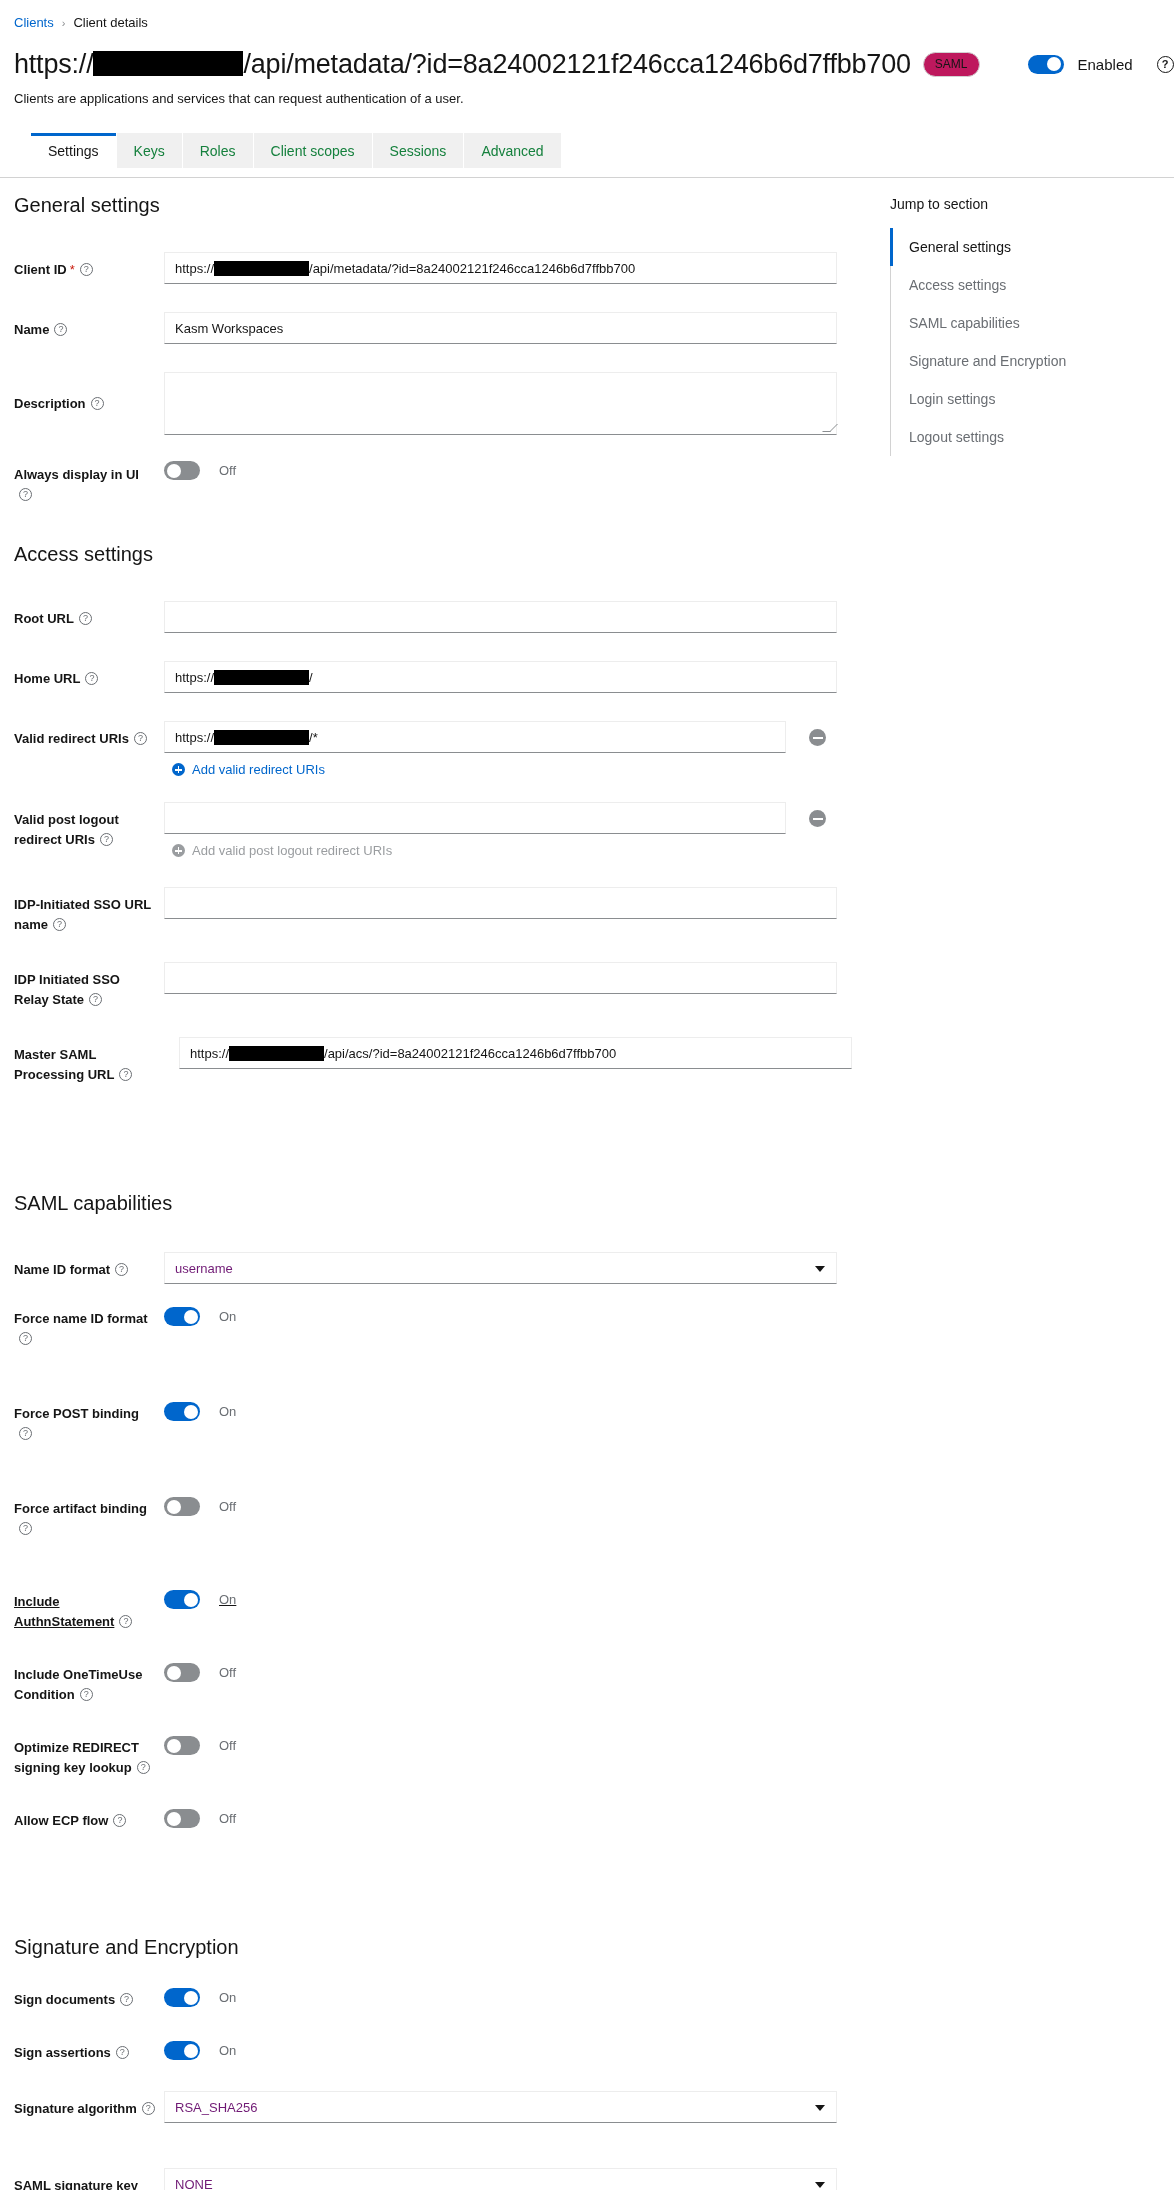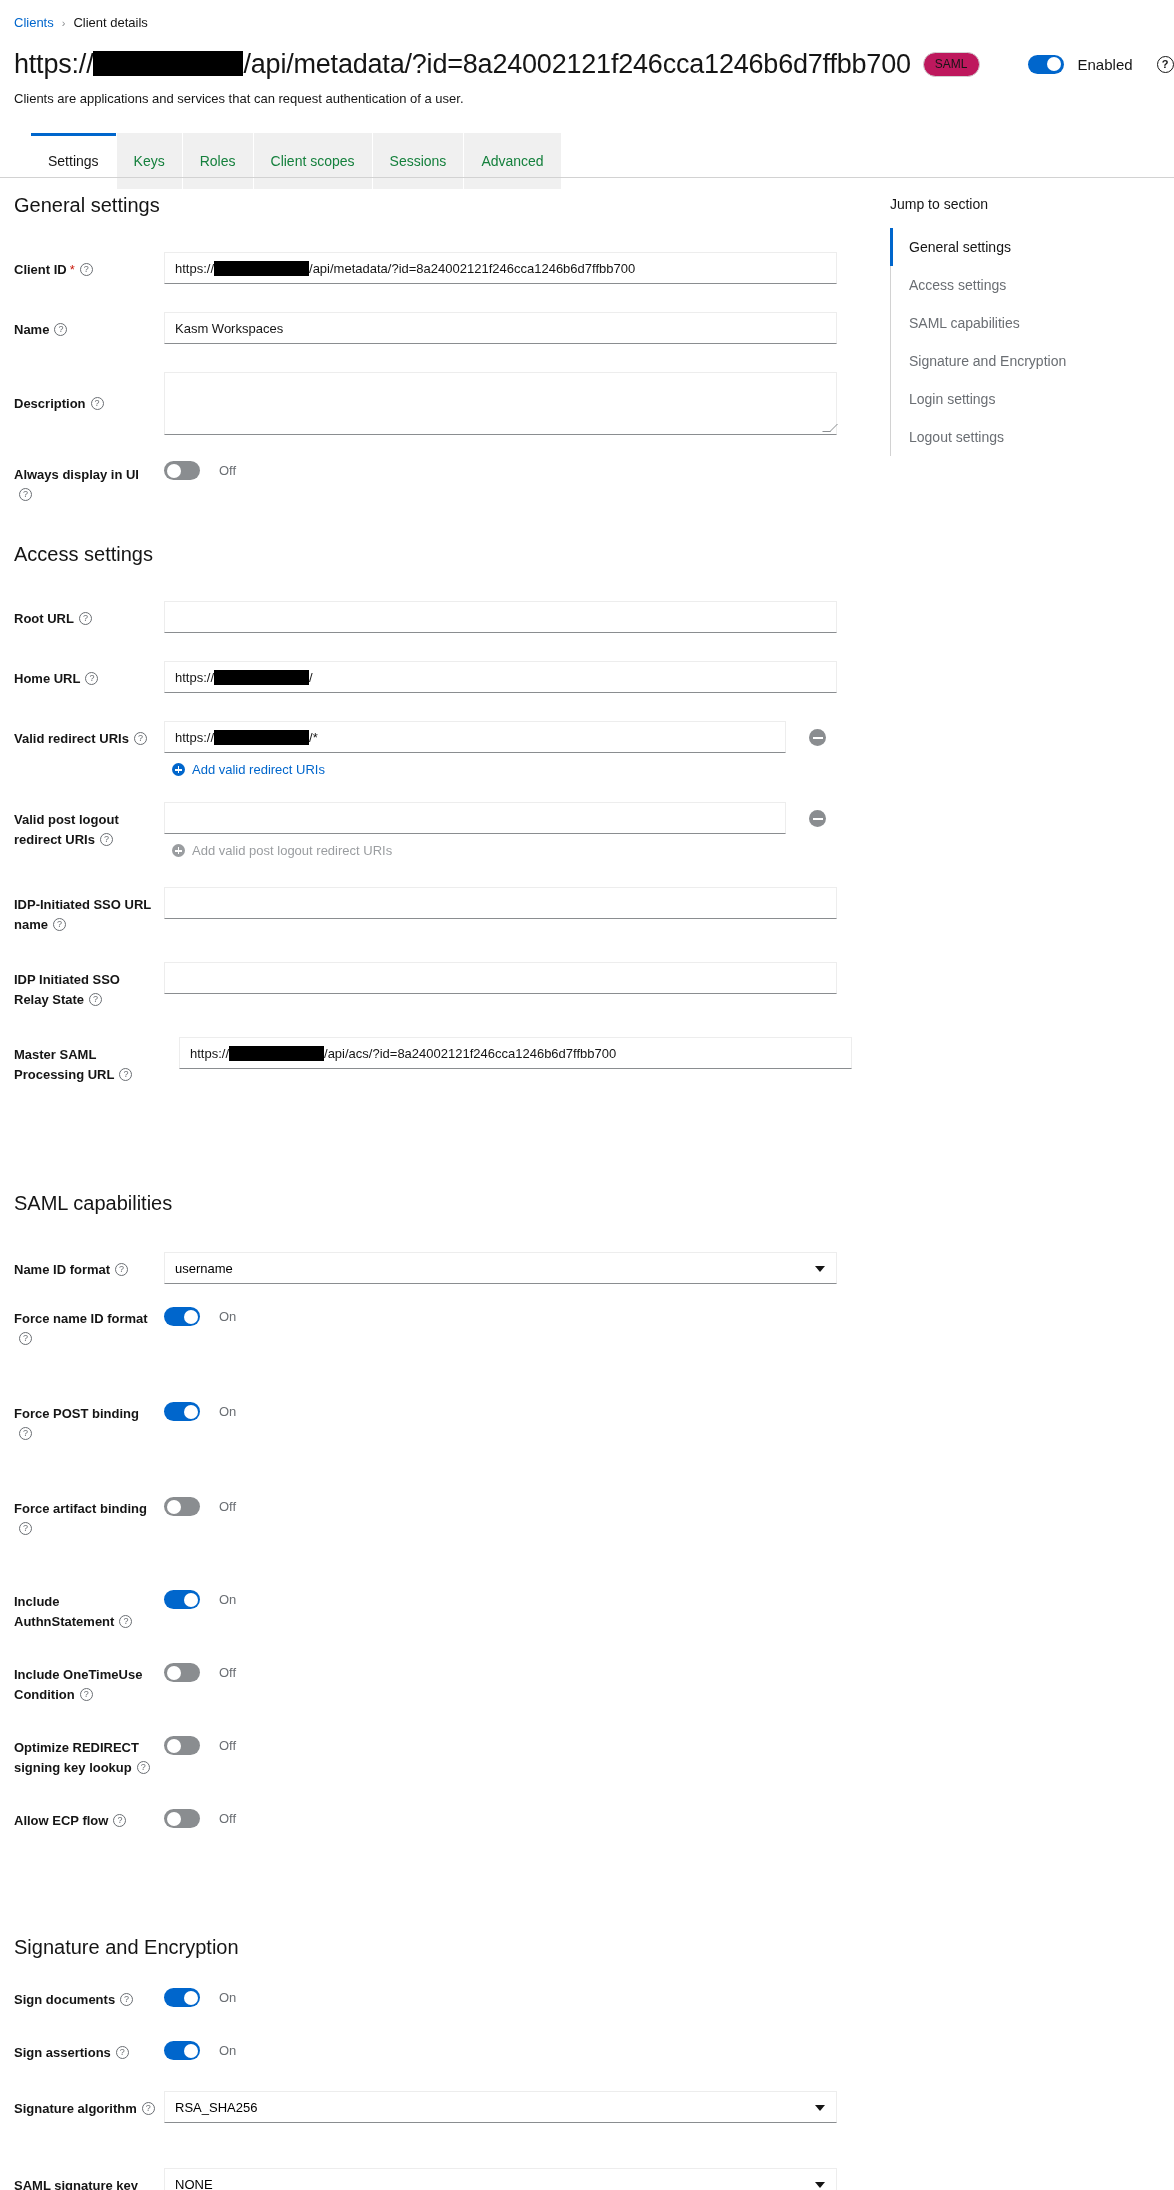--- a/index.html
+++ b/index.html
@@ -120,21 +120,21 @@
     transition: none;
   }
   .switch.on .knob { left: 19.5px; }
 
   
   .tabs {
     position: absolute;
     left: 31px; top: 133px;
     display: flex;
     align-items: stretch;
-    height: 56px;
+    height: 35px;
   }
   .tab {
     background: #f0f0f0;
     border-right: 1px solid #fff;
     padding: 0 17px;
     display: flex;
     align-items: center;
     font-size: 14px;
     color: #15803d;
     cursor: pointer;
@@ -253,21 +253,21 @@
     transform: skewX(-45deg);
   }
 
   .select-input {
     width: 673px;
     height: 32px;
     border: 1px solid #ededed;
     border-bottom: 1px solid #8a8d90;
     background: #fff;
     font-size: 13px;
-    color: #000000;
+    color: #701a75;
     padding: 0 28px 0 10px;
     display: flex;
     align-items: center;
     position: relative;
     cursor: pointer;
   }
   .caret {
     position: absolute;
     right: 11px; top: 50%;
     margin-top: -2px;
@@ -538,21 +538,21 @@
   <div class="row" style="margin-top:53px;">
     <div class="row-label" style="padding-top:2px;"><span>Force artifact binding</span><span class="help-ico">?</span></div>
     <div class="row-control toggle-row">
       <span class="switch">
           <span class="knob"></span>
         </span>
       <span class="toggle-state">Off</span>
     </div>
   </div>
 
-  <div class="row" style="margin-top:51px;">
+  <div class="row" style="margin-top:51px;text-decoration:underline;">
     <div class="row-label" style="padding-top:2px;"><span>Include AuthnStatement</span><span class="help-ico">?</span></div>
     <div class="row-control toggle-row">
       <span class="switch on">
           <span class="knob"></span>
         </span>
       <span class="toggle-state">On</span>
     </div>
   </div>
 
   <div class="row" style="margin-top:31px;">

